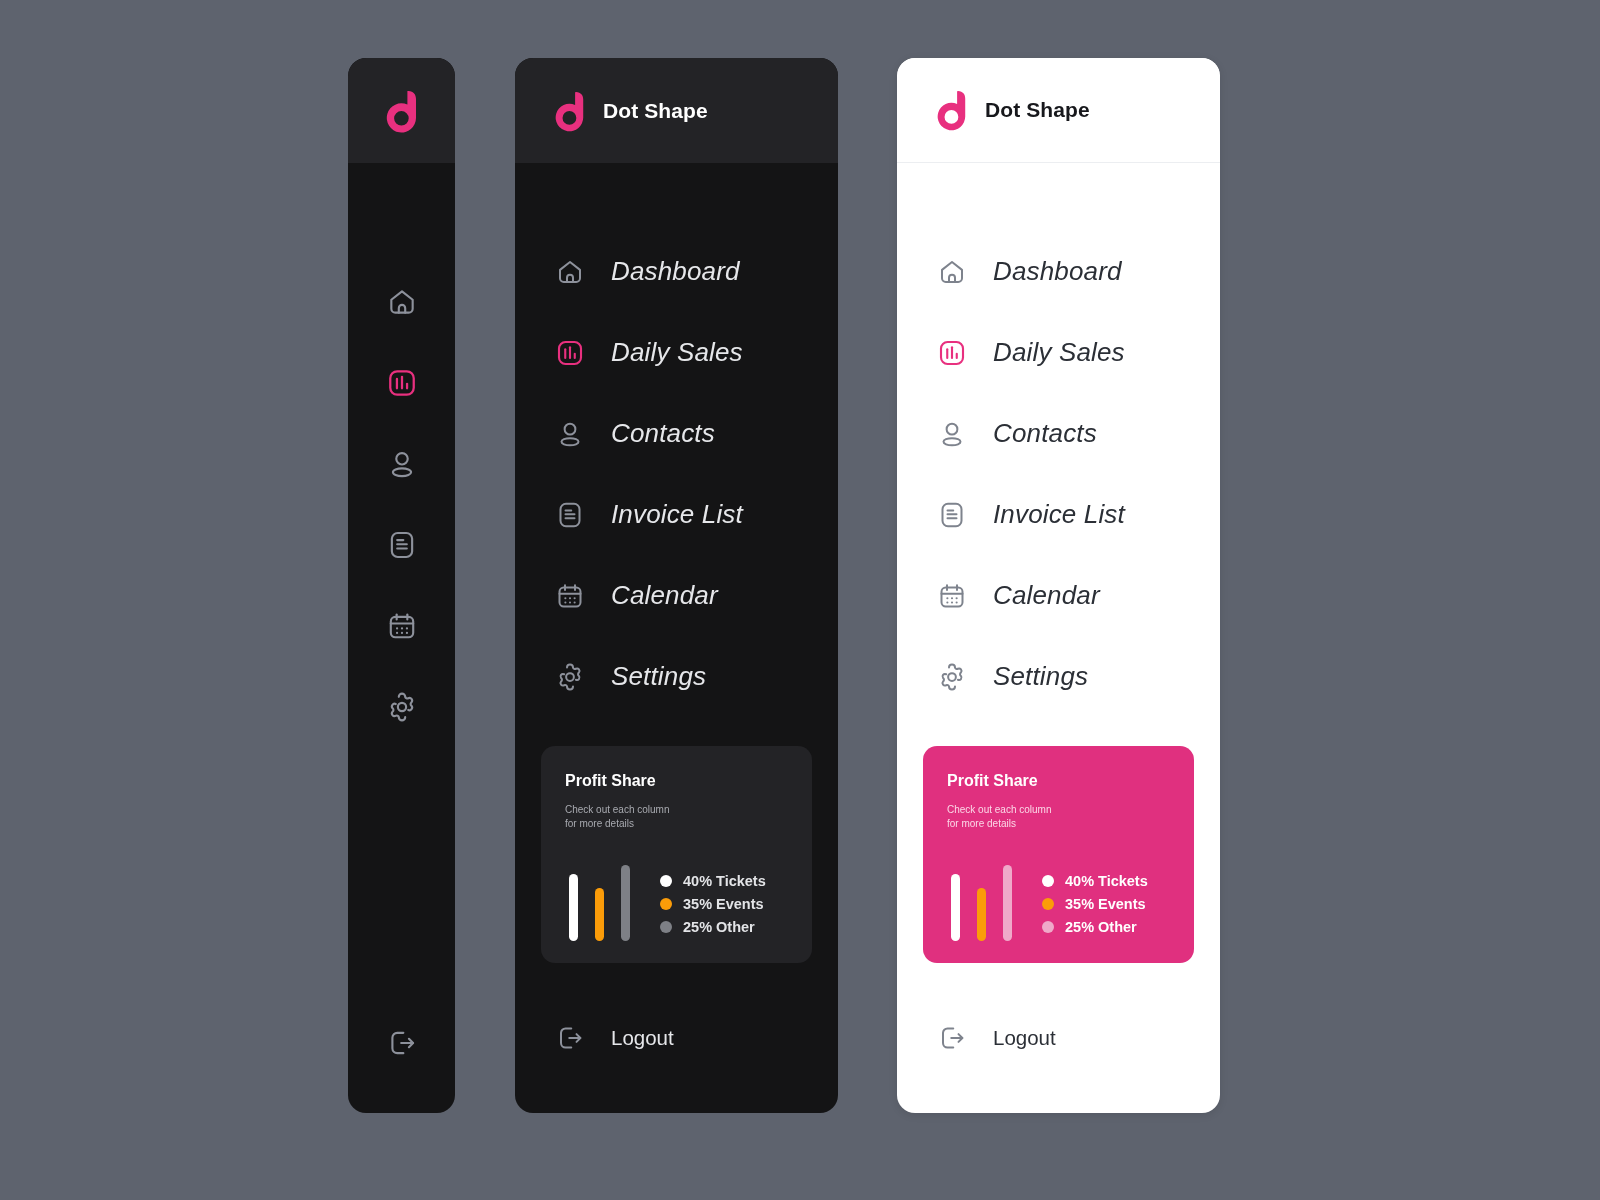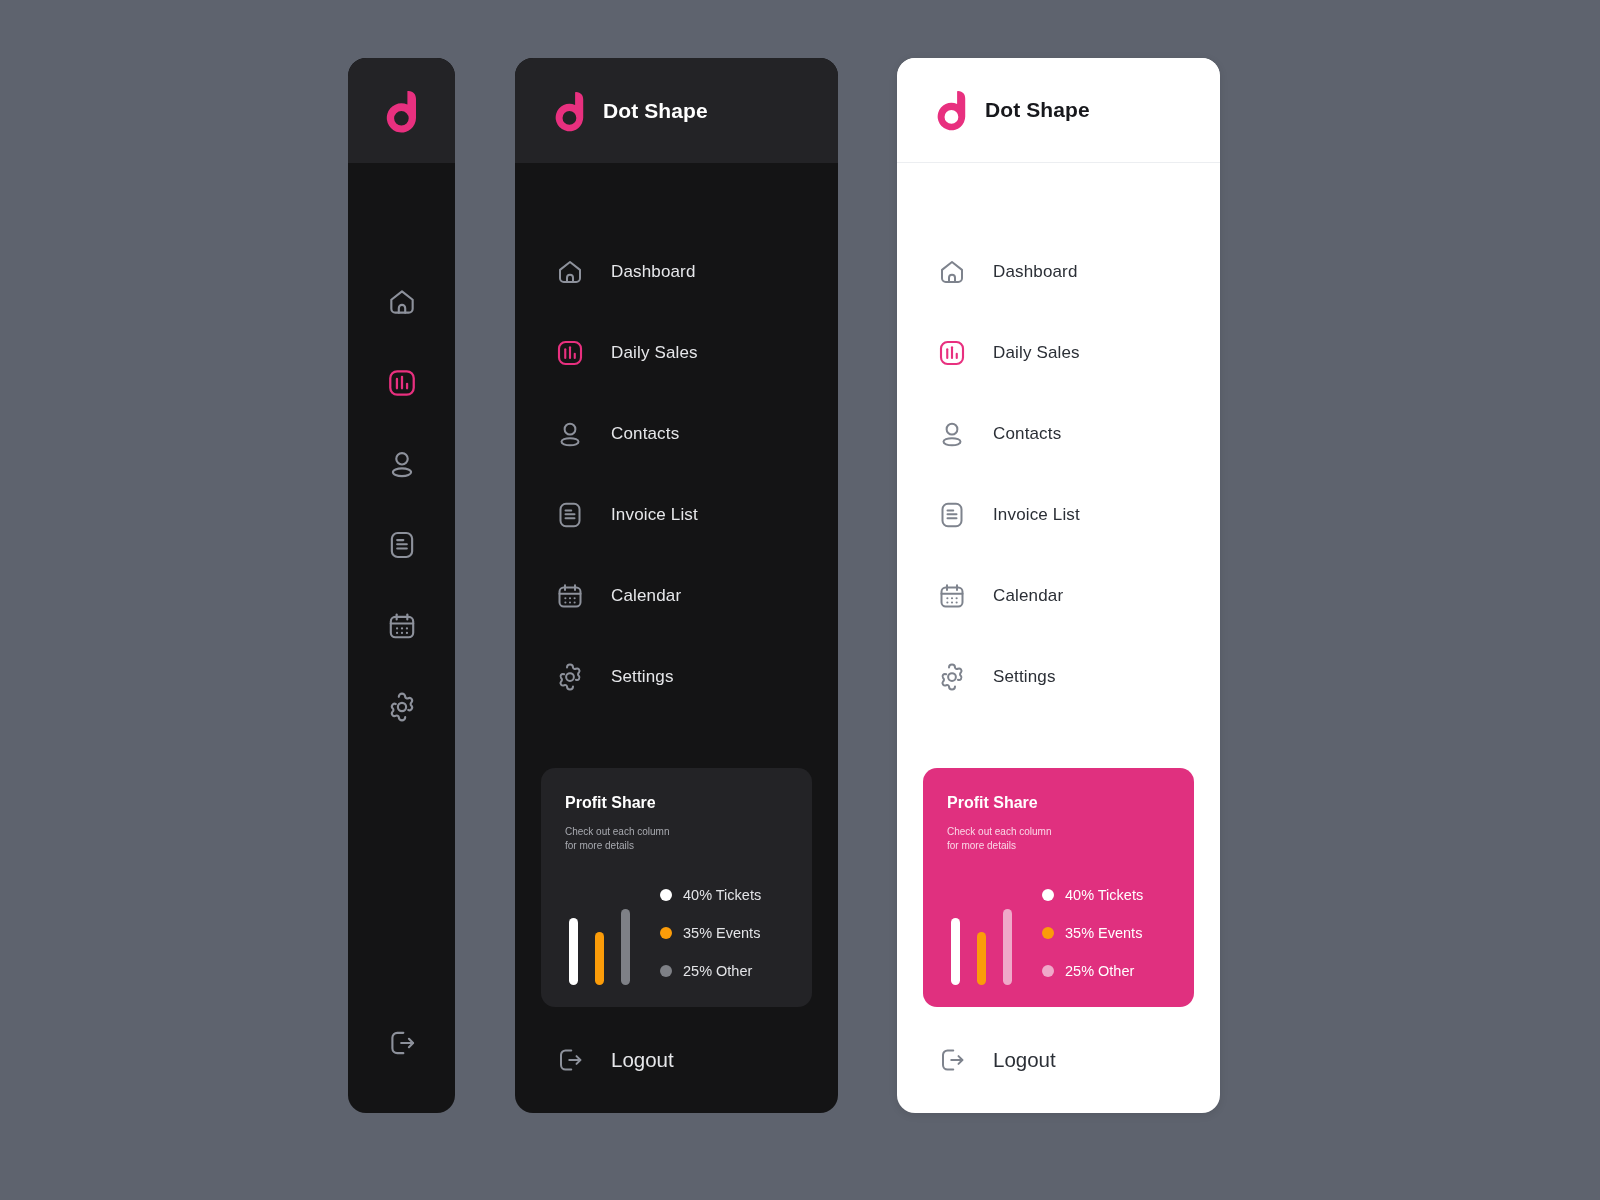--- a/index.html
+++ b/index.html
@@ -112,23 +112,24 @@
   }
   .nav-item {
     height: 81px;
     display: flex;
     align-items: center;
     padding-left: 40px;
     gap: 26px;
     cursor: pointer;
   }
   .nav-label {
-    font-size: 17px;
+    font-size: 26px;
     letter-spacing: .15px;
     white-space: nowrap;
+    font-style: italic;
   }
   .nav-label--dark { color: #e6e7ea; }
   .nav-label--light { color: #2b2f36; }
 
   .icon { display: block; flex: none; }
 
   
   .spacer { flex: 1; }
 
   
@@ -164,41 +165,42 @@
     align-items: flex-end;
     gap: 17px;
     height: 76px;
     padding-left: 4px;
   }
   .bar { width: 9px; border-radius: 5px; }
 
   .legend {
     display: flex;
     flex-direction: column;
-    gap: 22px;
+    gap: 7px;
     padding-bottom: 6px;
+    font-weight: bold;
   }
   .legend-row {
     display: flex;
     align-items: center;
     gap: 11px;
     font-size: 14.5px;
     white-space: nowrap;
   }
   .legend-row--dark { color: #e3e4e7; }
   .legend-row--pink { color: #ffffff; }
   .dot {
     width: 12px; height: 12px;
     border-radius: 50%;
     flex: none;
   }
 
   
   .logout {
-    height: 106px;
+    height: 150px;
     display: flex;
     align-items: center;
     padding-left: 40px;
     gap: 26px;
     cursor: pointer;
   }
   .logout-label { font-size: 20.5px; }
   .logout-label--dark { color: #e6e7ea; }
   .logout-label--light { color: #2b2f36; }
 </style>

